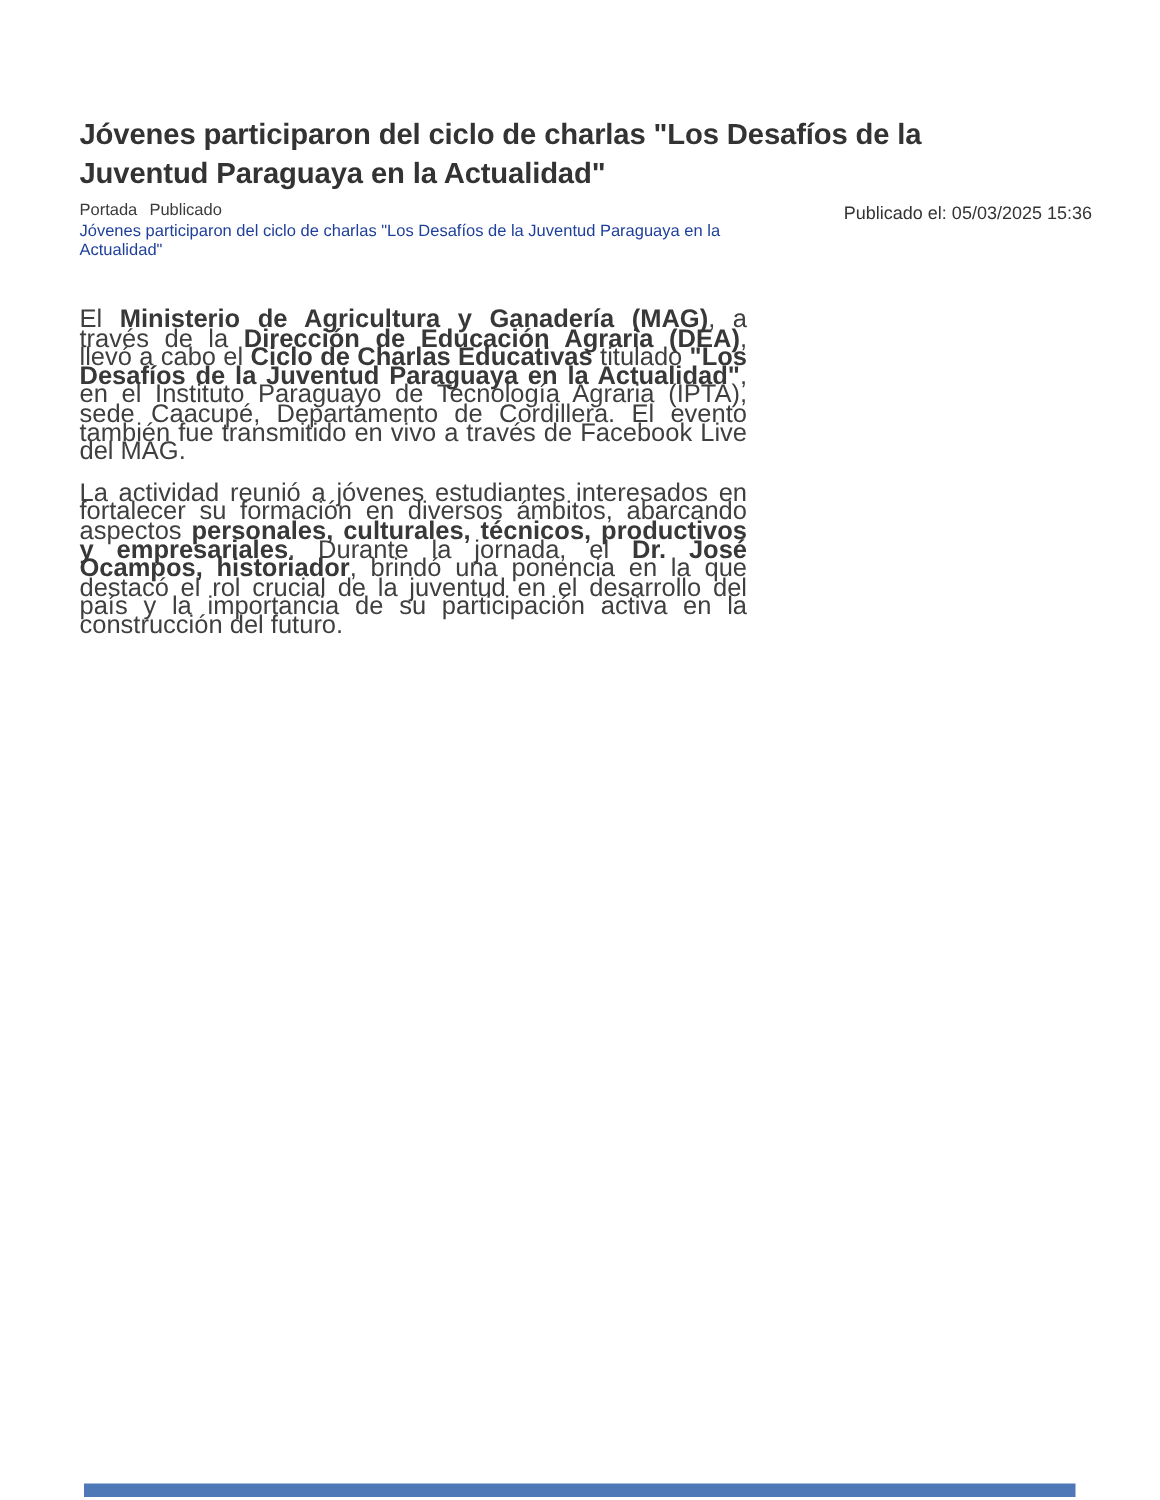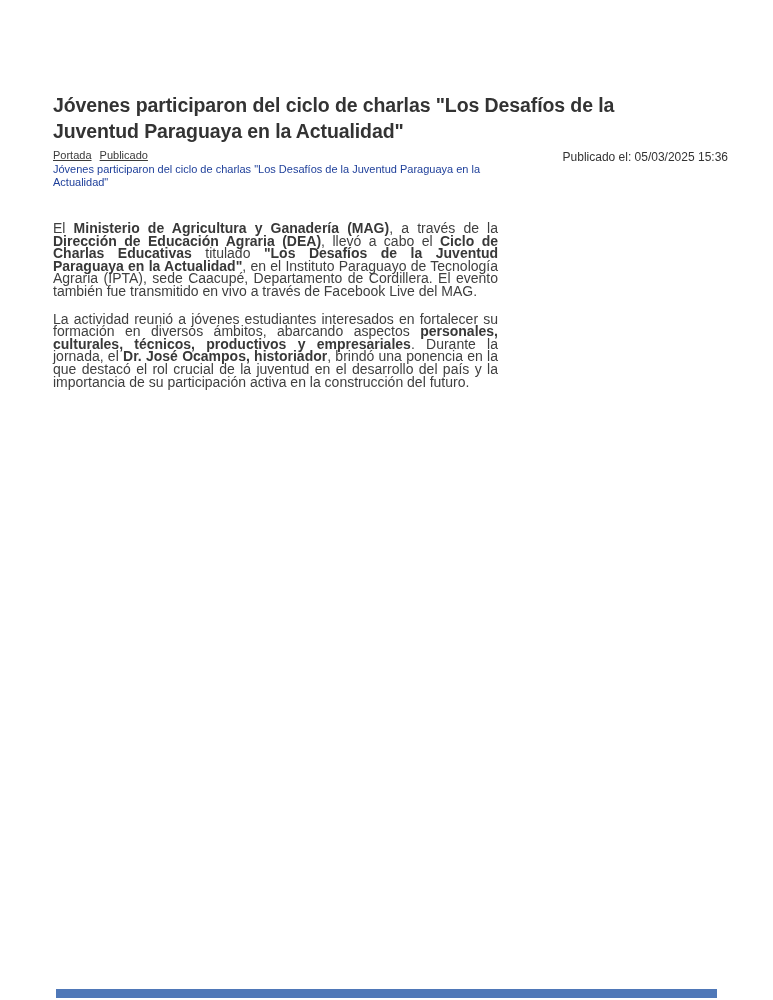--- a/index.html
+++ b/index.html
@@ -2,45 +2,45 @@
 <html><head>
 <meta charset="utf-8">
 <style>
   * { margin:0; padding:0; box-sizing:border-box; }
   html,body { background:#ffffff; }
   body {
     width:773px; height:1000px; position:relative; overflow:hidden;
     font-family:"Liberation Sans", sans-serif;
   }
   .content {
-    position:absolute; left:53px; top:92px; width:675px;
+    position:absolute; left:53px; top:77px; width:675px;
   }
   .page-title {
     font-size:19.5px; font-weight:bold; color:#333333;
     line-height:26px; max-width:648px; margin-bottom:5px;
     letter-spacing:-0.1px;
   }
   .meta-row {
     display:flex; justify-content:space-between; align-items:flex-start;
   }
   .breadcrumb-block { width:450px; }
   .breadcrumb { font-size:11px; line-height:13px; color:#3a3a3a; }
   .breadcrumb a {
-    color:#3a3a3a; text-decoration:underline; cursor:pointer; margin-right:5px;
+    color:#3a3a3a; cursor:pointer; margin-right:5px;
   }
   .breadcrumb-current {
     display:block; font-size:11px; line-height:13px;
     color:#1e3f9a; max-width:432px; margin-top:1px; text-decoration:none;
   }
   .published {
     font-size:12px; color:#333333; white-space:nowrap; padding-top:1px;
   }
   .article { margin-top:33px; width:445px; }
   .article p {
-    font-size:14px; line-height:12.6px; color:#3f3f3f;
+    font-size:17px; line-height:12.6px; color:#3f3f3f;
     text-align:justify; margin-bottom:15px;
   }
   .article p strong { font-weight:bold; color:#383838; }
   .footer-bar {
     position:absolute; left:56px; bottom:2px; width:661px; height:9px;
     background:#4f78b8;
   }
 </style>
 </head>
 <body>

